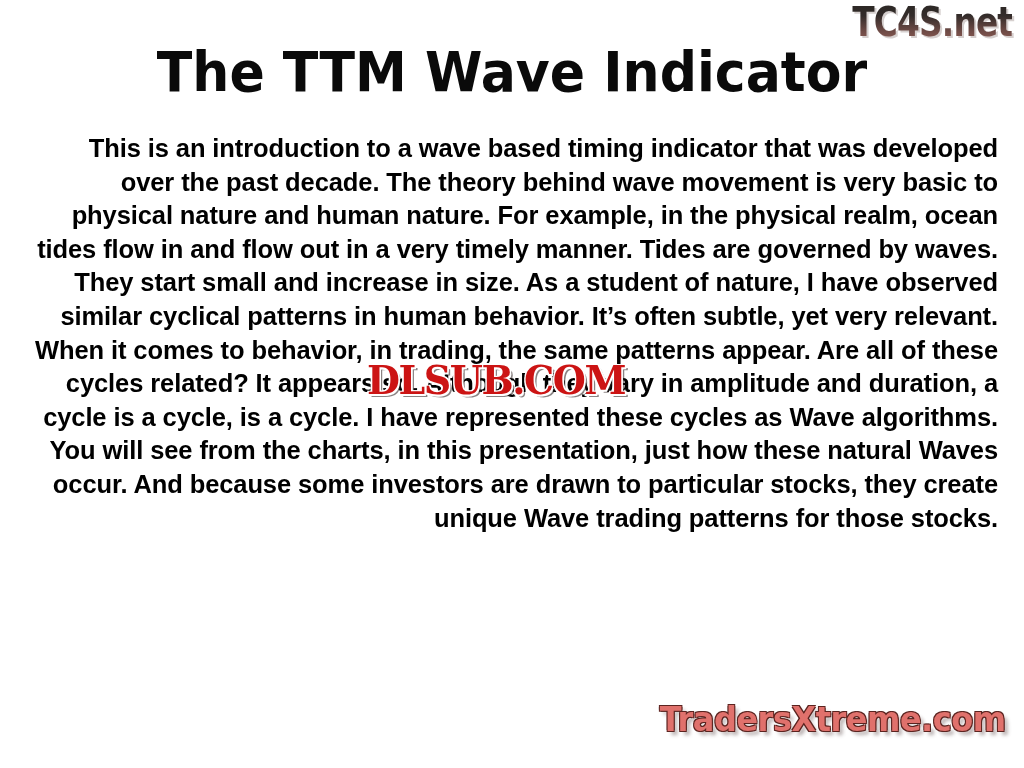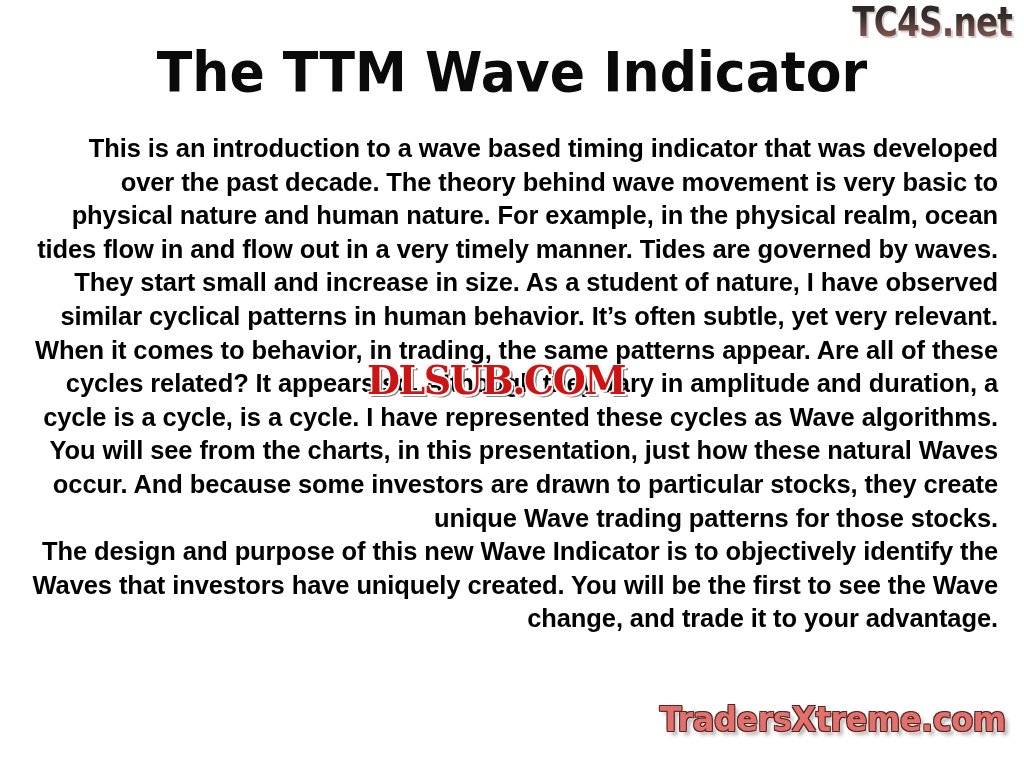--- a/index.html
+++ b/index.html
@@ -142,20 +142,19 @@
 
 <div class="slide">
 
   <div class="brand-logo-shadow">TC4S.net</div>
   <div class="brand-logo">TC4S.net</div>
 
   <div class="slide-title">The TTM Wave Indicator</div>
 
   <div class="body-copy">
     <p>This is an introduction to a wave based timing indicator that was developed over the past decade. The theory behind wave movement is very basic to physical nature and human nature. For example, in the physical realm, ocean tides flow in and flow out in a very timely manner. Tides are governed by waves. They start small and increase in size. As a student of nature, I have observed similar cyclical patterns in human behavior. It’s often subtle, yet very relevant. When it comes to behavior, in trading, the same patterns appear. Are all of these cycles related? It appears so. Although they vary in amplitude and duration, a cycle is a cycle, is a cycle. I have represented these cycles as Wave algorithms. You will see from the charts, in this presentation, just how these natural Waves occur. And because some investors are drawn to particular stocks, they create unique Wave trading patterns for those stocks.</p>
-    <p>The design and purpose of this new Wave Indicator is to objectively identify the Waves that investors have uniquely created. You will be the first to see the Wave change, and trade it to your advantage.</p>
   </div>
 
   <div class="watermark">DLSUB.COM</div>
 
   <div class="site-logo">TradersXtreme.com</div>
 
 </div>
 
 </body></html>

